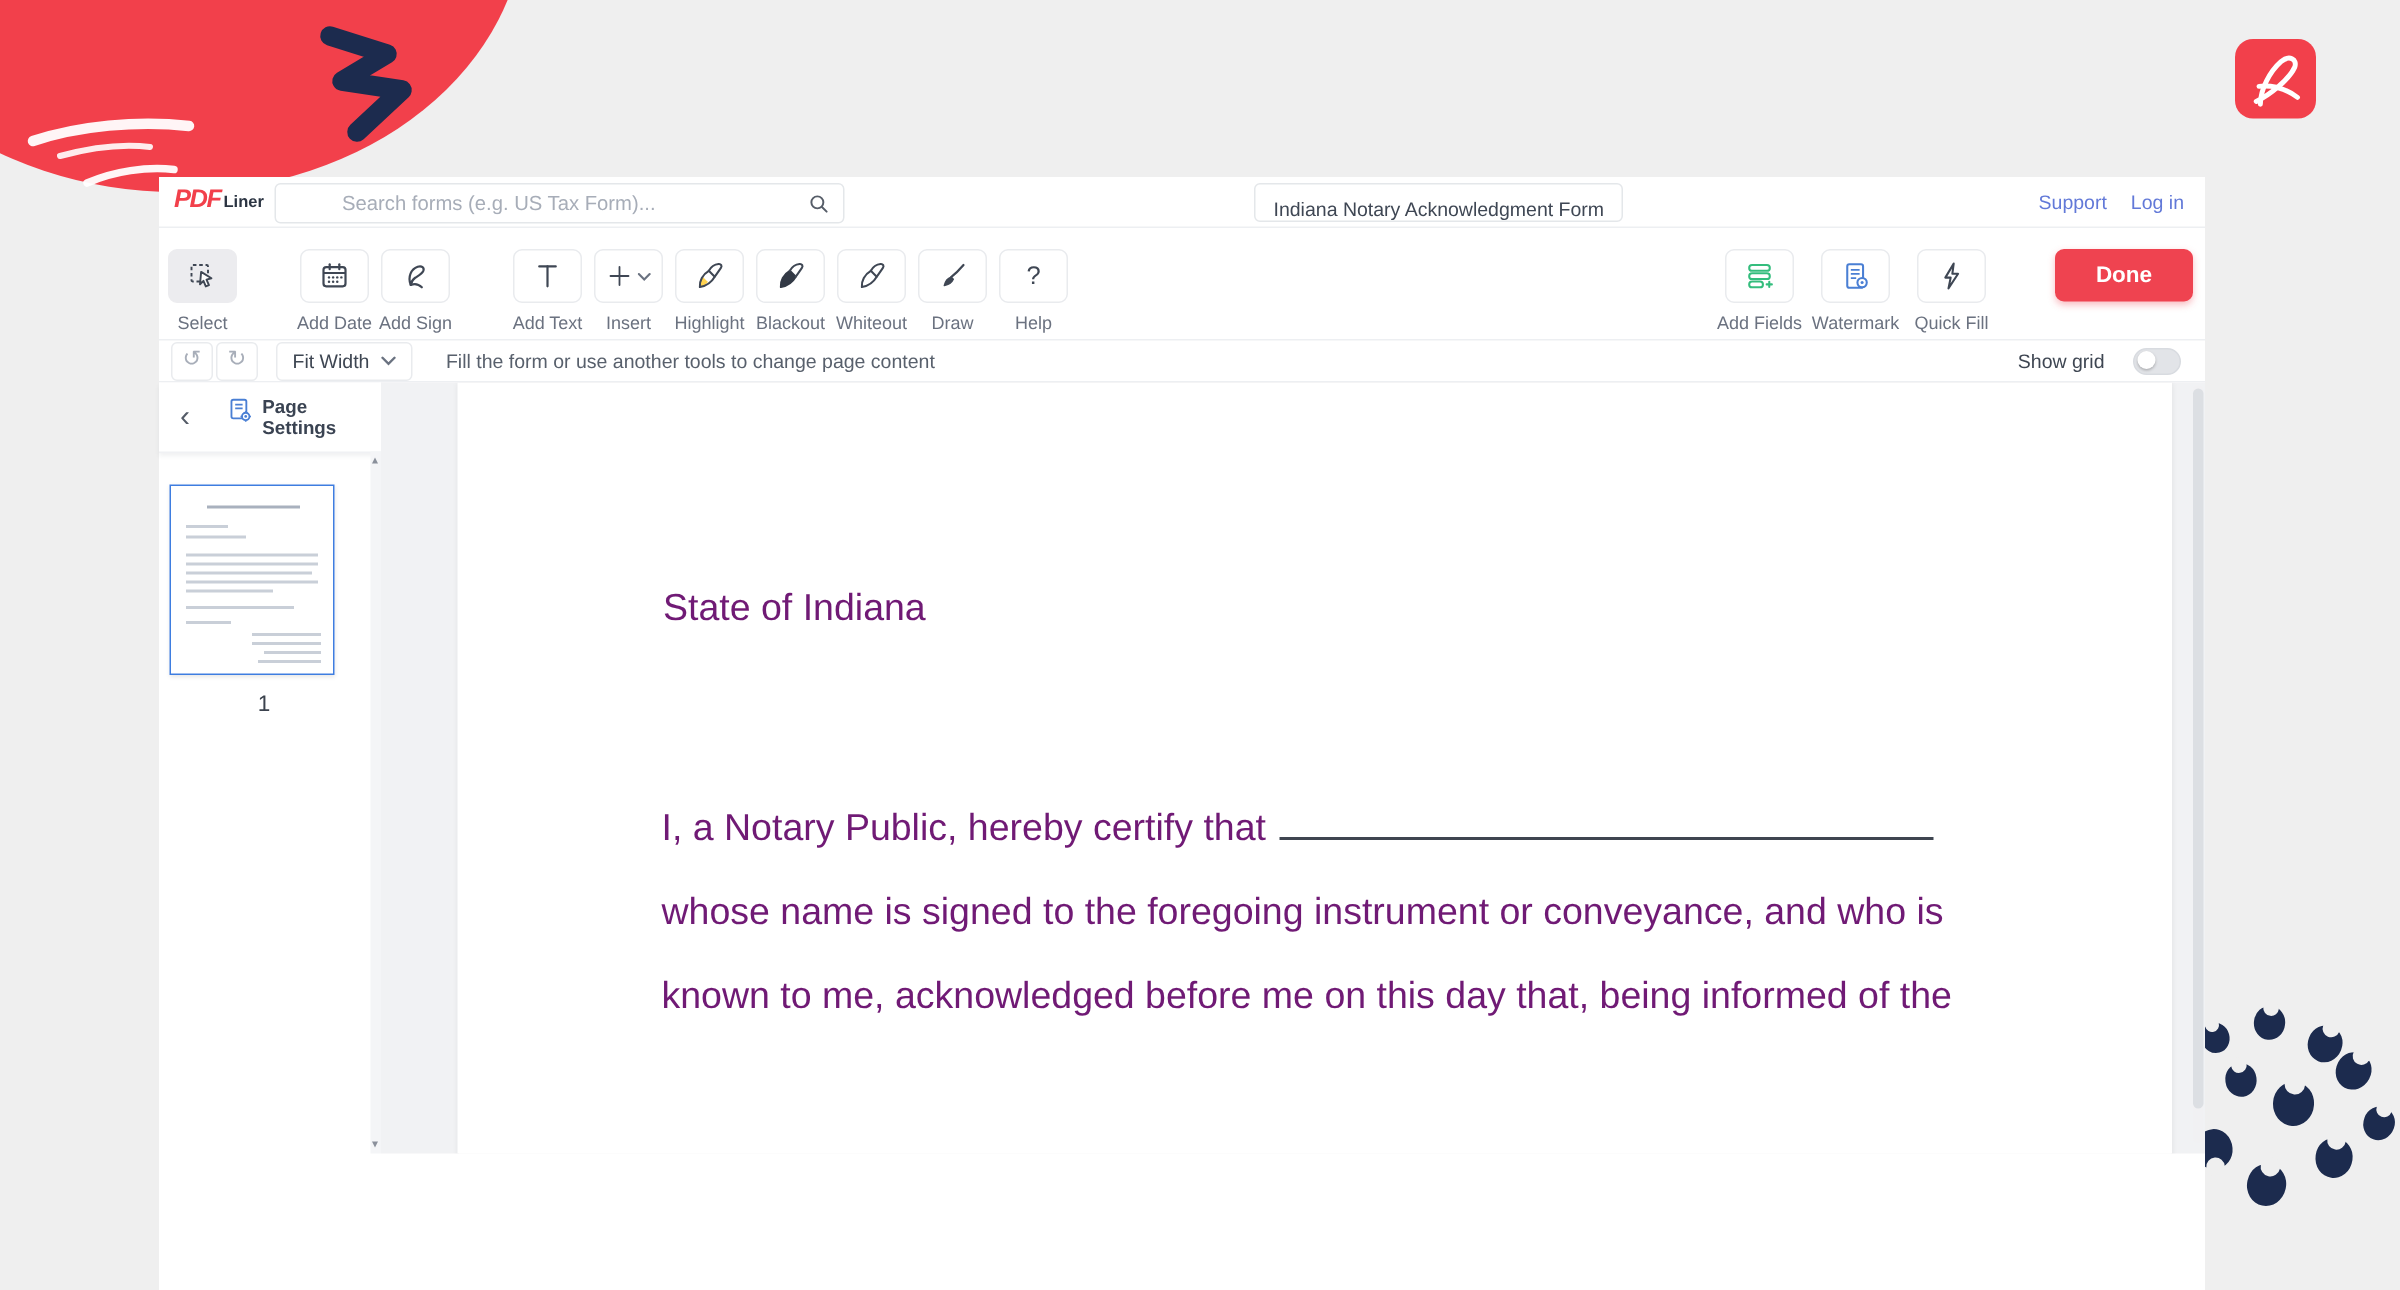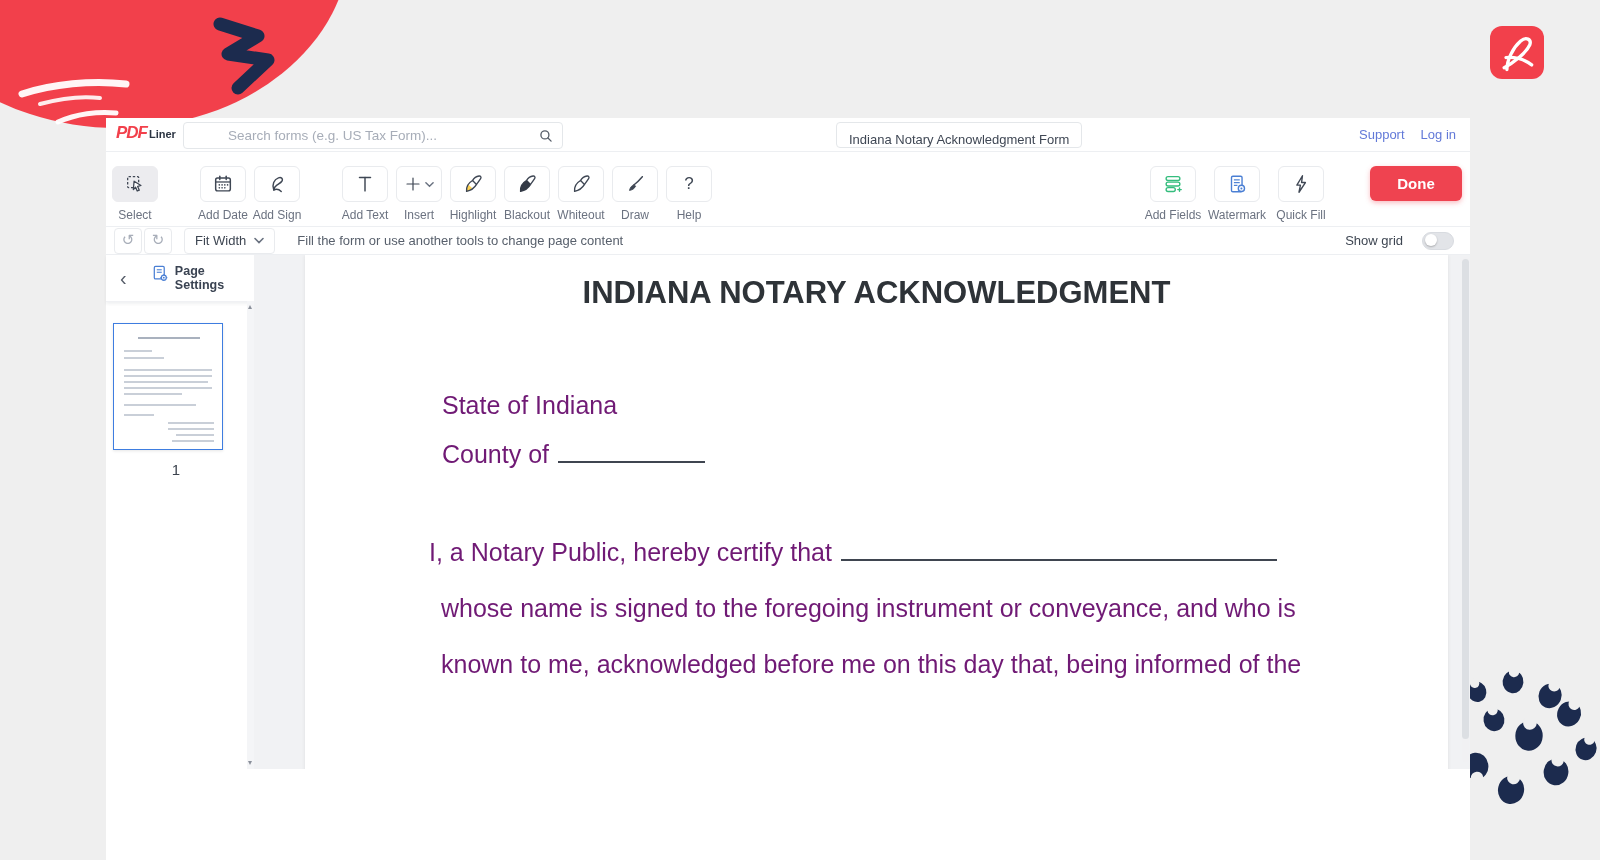--- a/index.html
+++ b/index.html
@@ -76,21 +76,21 @@
   .side-scroll{position:absolute;right:0;top:46px;bottom:0;width:7px;background:#f4f5f7;}
   .side-scroll .tri-up{position:absolute;top:4px;left:1px;width:0;height:0;border-left:2.5px solid transparent;border-right:2.5px solid transparent;border-bottom:4px solid #8a909b;}
   .side-scroll .tri-dn{position:absolute;bottom:4px;left:1px;width:0;height:0;border-left:2.5px solid transparent;border-right:2.5px solid transparent;border-top:4px solid #8a909b;}
 
   .viewer{position:relative;flex:1;background:#f1f2f4;overflow:hidden;}
   .page{position:absolute;left:51px;top:0;width:1143px;height:700px;background:#fff;box-shadow:0 0 4px rgba(0,0,0,.08);}
   .doc-title{position:absolute;top:20px;left:0;width:100%;text-align:center;font-size:31px;font-weight:700;color:#2e3338;letter-spacing:0;}
   .doc-text{position:absolute;font-size:25px;color:#701a75;white-space:nowrap;}
   .t-state{left:137px;top:136px;}
   .t-county{left:137px;top:185px;}
-  .t-l1{left:124px;top:283px;}
+  .t-l1{left:136px;top:283px;}
   .t-l2{left:136px;top:339px;}
   .t-l3{left:136px;top:395px;}
   .t-l4{left:136px;top:451px;}
   .blank{display:inline-block;border-bottom:2px solid #3f4550;height:20px;vertical-align:baseline;}
   .blank-county{width:147px;margin-left:9px;}
   .blank-long{width:436px;margin-left:9px;}
 
   .main-scroll{position:absolute;right:1px;top:2px;width:7px;height:505px;background:#f1f1f3;border-radius:4px;}
   .main-scroll .thumb-bar{position:absolute;left:0;top:2px;width:7px;height:480px;background:#dcdfe3;border-radius:4px;}
 
@@ -372,25 +372,21 @@
         <div class="pagenum">1</div>
 
         <div class="side-scroll">
           <div class="tri-up"></div>
           <div class="tri-dn"></div>
         </div>
       </div>
 
       <div class="viewer">
         <div class="page">
-          <div class="doc-title">INDIANA NOTARY ACKNOWLEDGMENT</div>
           <div class="doc-text t-state">State of Indiana</div>
-          <div class="doc-text t-county">
-            <span>County of</span><span class="blank blank-county"></span>
-          </div>
           <div class="doc-text t-l1">
             <span>I, a Notary Public, hereby certify that</span><span class="blank blank-long"></span>
           </div>
           <div class="doc-text t-l2">whose name is signed to the foregoing instrument or conveyance, and who is</div>
           <div class="doc-text t-l3">known to me, acknowledged before me on this day that, being informed of the</div>
         </div>
       </div>
 
       <div class="main-scroll">
         <div class="thumb-bar"></div>

